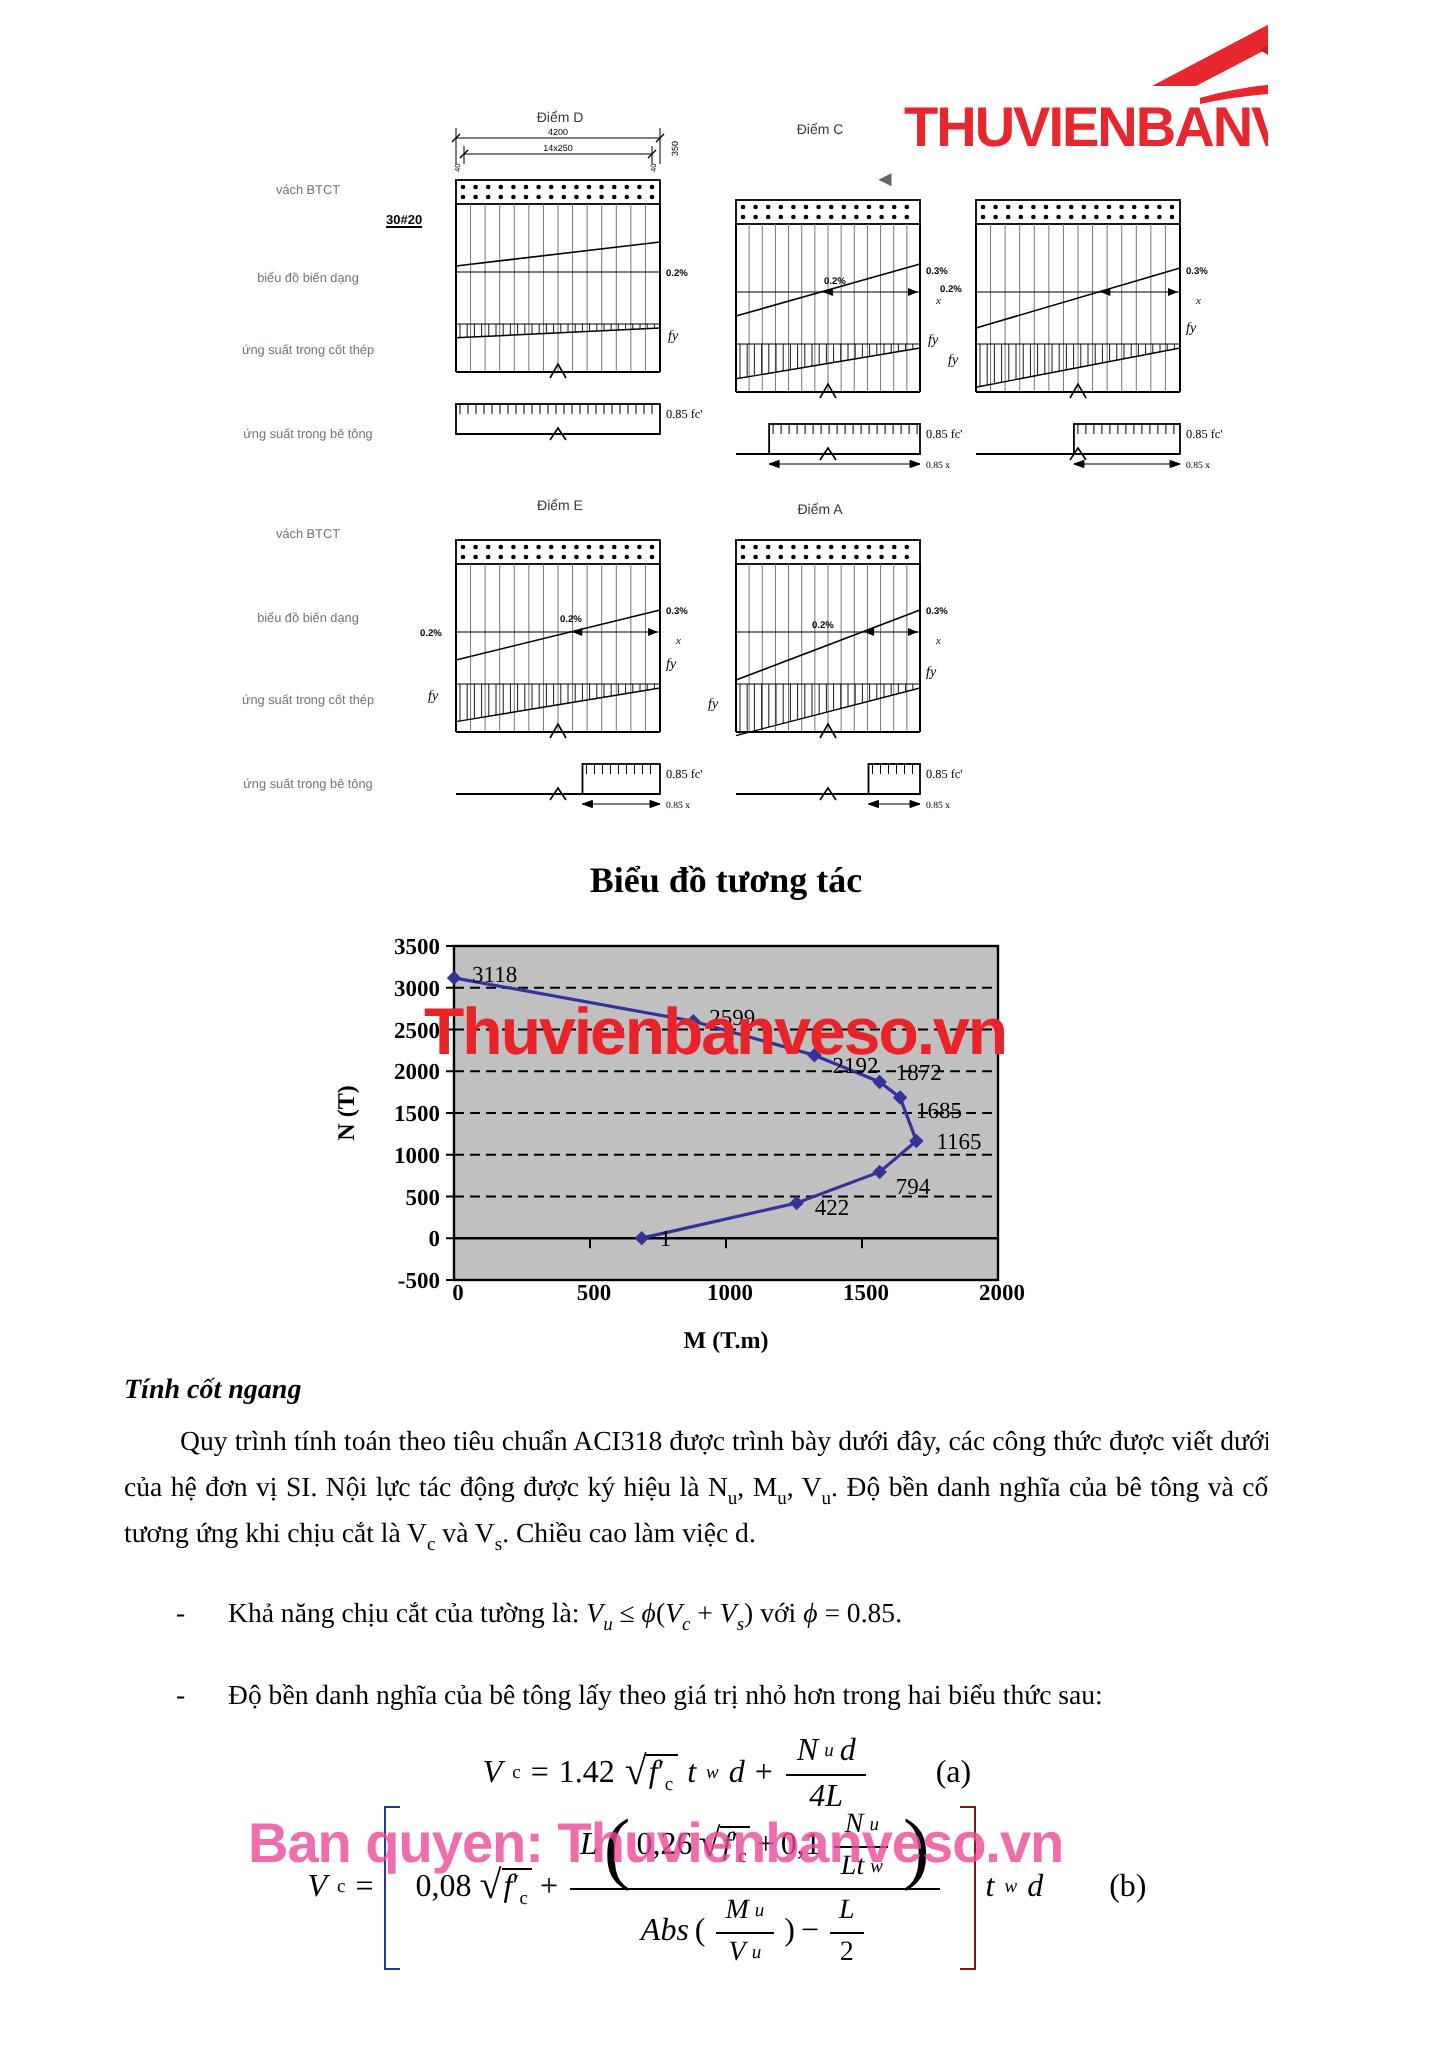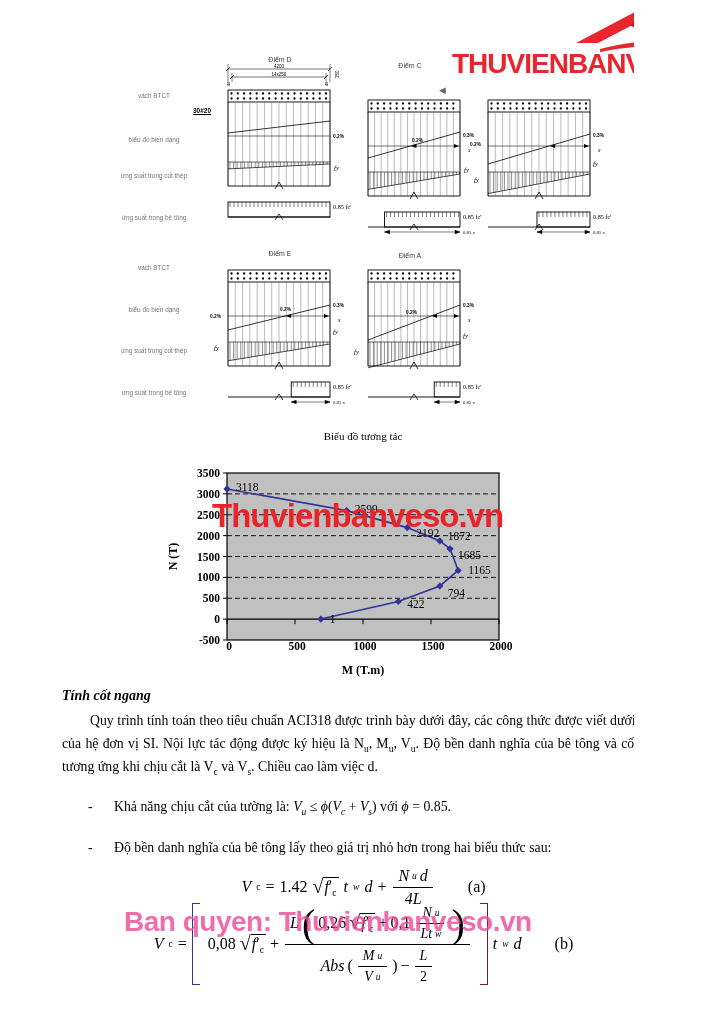--- a/index.html
+++ b/index.html
@@ -14,21 +14,21 @@
            letter-spacing:0.9px;font-weight:600;white-space:nowrap}
   .cursor{font-family:"Liberation Sans",sans-serif;color:#666;font-size:11px}
   
   .rowlbl{font-family:"Liberation Sans",sans-serif;font-size:6.4px;color:#6d767d;
           text-align:center;width:92px;left:108px}
   .dtitle{font-family:"Liberation Sans",sans-serif;font-size:7px;color:#3a3a3a;
           text-align:center;width:100px}
   .rebar{font-family:"Liberation Sans",sans-serif;font-size:6.5px;font-weight:bold;
          text-decoration:underline;color:#000}
   
-  .chart-title{font-size:11px;font-weight:normal;text-align:center;width:272px}
+  .chart-title{font-size:18px;font-weight:bold;text-align:center;width:272px}
   .wm-chart{font-family:"Liberation Sans",sans-serif;font-weight:800;font-size:33px;
             letter-spacing:-1px;color:#e8242a;z-index:6;white-space:nowrap}
   .wm-body{font-family:"Liberation Sans",sans-serif;font-weight:800;font-size:28px;
            letter-spacing:-0.5px;color:#ec4899;opacity:.8;z-index:6;white-space:nowrap}
   
   .heading{font-size:14px;font-weight:bold;font-style:italic}
   .para{font-size:13.8px;line-height:23px;text-align:justify;text-indent:28px;width:604px}
   .bullet{display:flex;width:580px;font-size:13.8px}
   .bullet .mk{width:26px}
   sub{font-size:9.5px;line-height:0}

